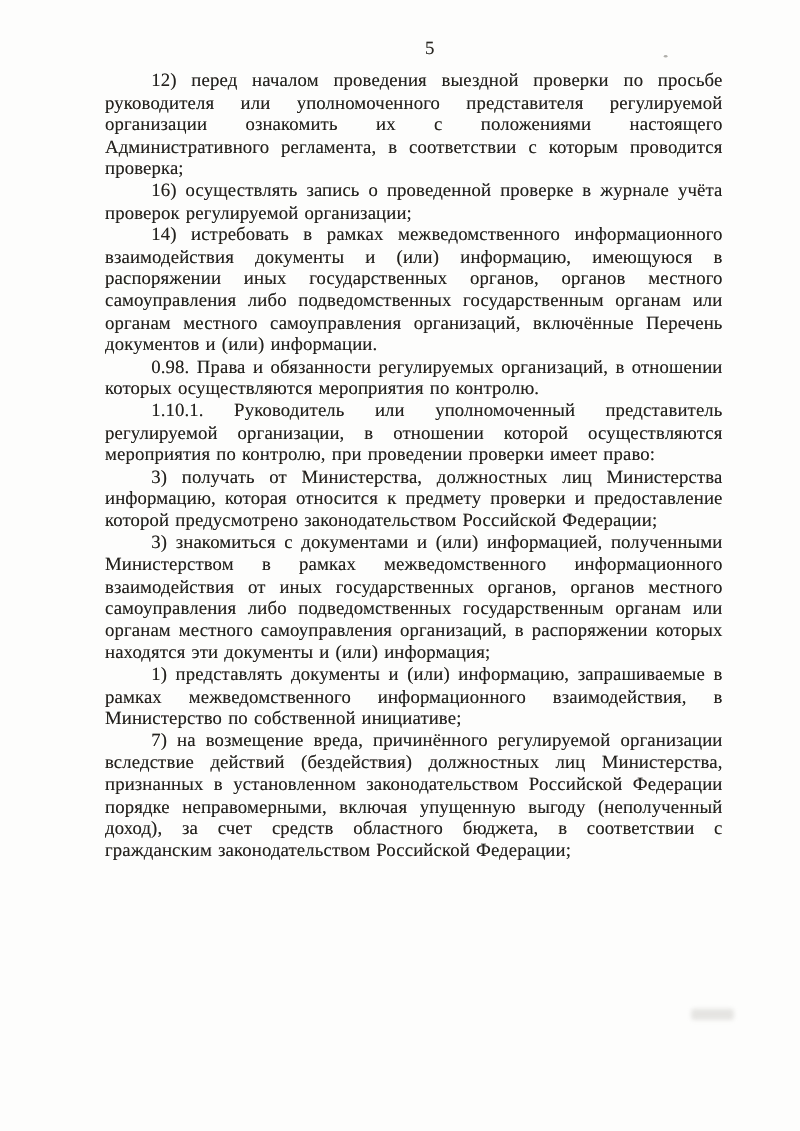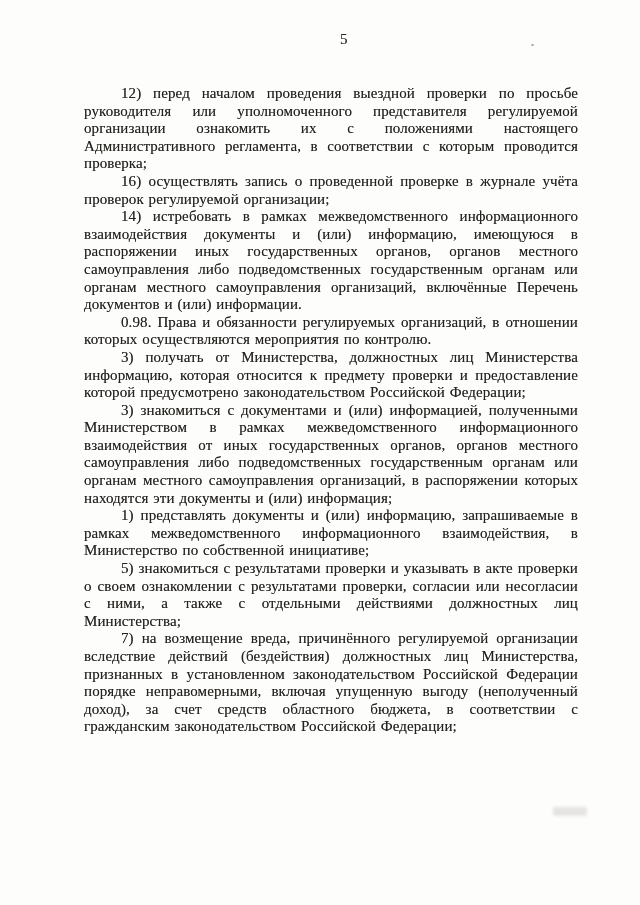--- a/index.html
+++ b/index.html
@@ -55,21 +55,20 @@
     top: 57px;
     left: 84px;
     width: 494px;
     color: #24221e;
     font-size: 15px;
     line-height: 17.6px;
     text-align: justify;
     letter-spacing: 0.1px;
     word-spacing: 1px;
     text-shadow: 0 0 0.5px rgba(36,34,30,0.5);
-    margin-top: 28px;
   }
   .textblock p {
     margin: 0;
     padding: 0;
     text-indent: 37px;
   }
 </style>
 </head>
 <body>
 
@@ -77,22 +76,22 @@
 
   <div class="page-number">5</div>
 
   <div class="speck"></div>
 
   <div class="textblock">
     <p>12) перед началом проведения выездной проверки по просьбе руководителя или уполномоченного представителя регулируемой организации ознакомить их с положениями настоящего Административного регламента, в соответствии с которым проводится проверка;</p>
     <p>16) осуществлять запись о проведенной проверке в журнале учёта проверок регулируемой организации;</p>
     <p>14) истребовать в рамках межведомственного информационного взаимодействия документы и (или) информацию, имеющуюся в распоряжении иных государственных органов, органов местного самоуправления либо подведомственных государственным органам или органам местного самоуправления организаций, включённые Перечень документов и (или) информации.</p>
     <p>0.98. Права и обязанности регулируемых организаций, в отношении которых осуществляются мероприятия по контролю.</p>
+    <p>1.10.1. Руководитель или уполномоченный представитель регулируемой организации, в отношении которой осуществляются мероприятия по контролю, при проведении проверки имеет право:</p>
     <p>3) получать от Министерства, должностных лиц Министерства информацию, которая относится к предмету проверки и предоставление которой предусмотрено законодательством Российской Федерации;</p>
     <p>3) знакомиться с документами и (или) информацией, полученными Министерством в рамках межведомственного информационного взаимодействия от иных государственных органов, органов местного самоуправления либо подведомственных государственным органам или органам местного самоуправления организаций, в распоряжении которых находятся эти документы и (или) информация;</p>
     <p>1) представлять документы и (или) информацию, запрашиваемые в рамках межведомственного информационного взаимодействия, в Министерство по собственной инициативе;</p>
-    <p>5) знакомиться с результатами проверки и указывать в акте проверки о своем ознакомлении с результатами проверки, согласии или несогласии с ними, а также с отдельными действиями должностных лиц Министерства;</p>
     <p>7) на возмещение вреда, причинённого регулируемой организации вследствие действий (бездействия) должностных лиц Министерства, признанных в установленном законодательством Российской Федерации порядке неправомерными, включая упущенную выгоду (неполученный доход), за счет средств областного бюджета, в соответствии с гражданским законодательством Российской Федерации;</p>
   </div>
 
   <div class="bleed-artifact"></div>
 
 </div>
 
 </body></html>

